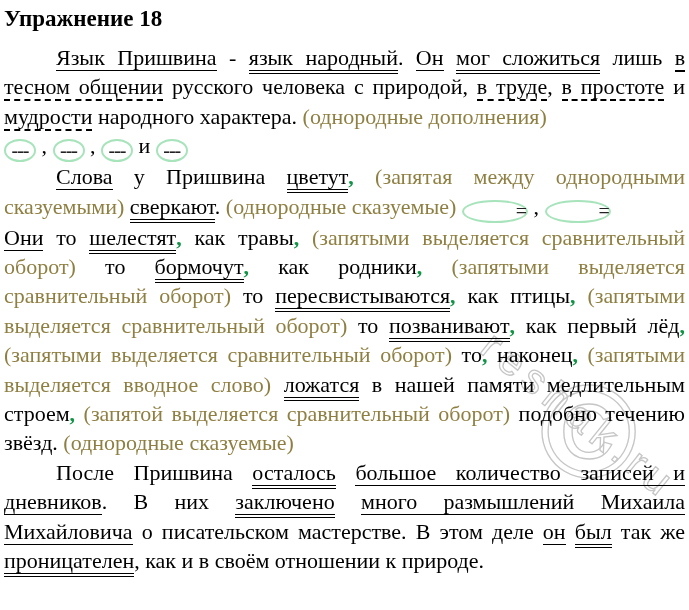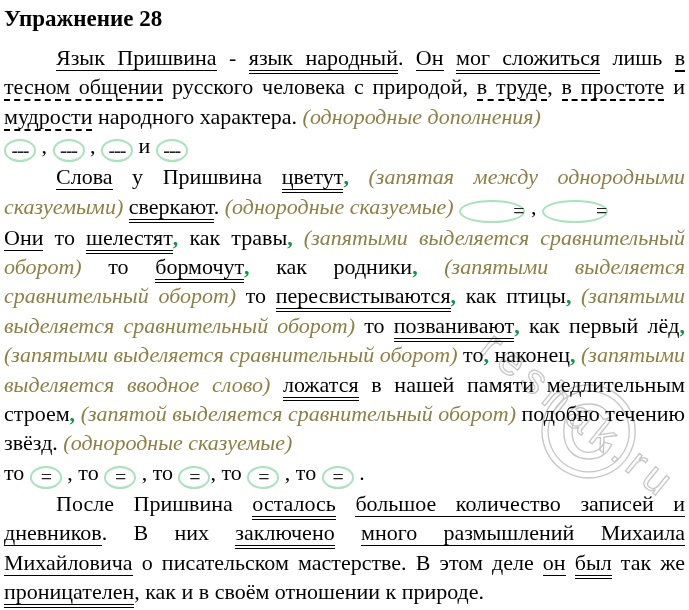--- a/index.html
+++ b/index.html
@@ -16,21 +16,21 @@
   .title { font-weight: bold; font-size: 23px; }
   .copyright { font-size: 20px; }
   .body { margin-top: 11px; font-size: 22px; line-height: 29.4px; }
   p.para { margin: 0; text-align: justify; }
   p.para.indent { text-indent: 52px; }
   p.scheme { margin: 0; text-align: left; }
   
   .u-solid  { border-bottom: 1.5px solid currentColor; margin-top: 8px; }
   .u-double { border-bottom: 4px double currentColor; }
   .u-dashed { border-bottom: 2px dashed currentColor; }
-  .ann   { color: var(--ann, #8e7f42); font-style: italic; }
+  .ann   { color: var(--ann, #8e7f42); }
   .comma { color: var(--comma, #129447); font-weight: bold; }
   .oval {
     display: inline-block;
     border: 2px solid var(--oval, #a7e3bb);
     border-radius: 50%;
     min-width: 32px; height: 23px;
     box-sizing: border-box;
     line-height: 19px;
     text-align: center;
     font-size: 20px;
@@ -47,23 +47,22 @@
   .wm-copy { top: 356px; left: 540px; font-size: 132px; }
 </style>
 </head>
 <body style="--text: #000000; --ann: #8e7f42; --comma: #129447; --oval: #a7e3bb; --wm: #c6c6c6;">
 
 <span class="wm wm-text">reshak.ru</span>
 <span class="wm wm-copy">©</span>
 
 <div class="page">
   <div class="header">
-    <span class="title">Упражнение 28</span>
+    <span class="title">Упражнение 18</span>
   </div>
   <div class="body" id="content">
       <p class="para indent"><span class="u-solid">Язык Пришвина</span><span class="t"> - </span><span class="u-double">язык народный</span><span class="t">. </span><span class="u-solid">Он</span><span class="t"> </span><span class="u-double">мог сложиться</span><span class="t"> лишь </span><span class="u-dashed">в тесном общении</span><span class="t"> русского человека с природой, </span><span class="u-dashed">в труде</span><span class="t">, </span><span class="u-dashed">в простоте</span><span class="t"> и </span><span class="u-dashed">мудрости</span><span class="t"> народного характера. </span><span class="ann">(однородные дополнения)</span></p>
       <p class="scheme"><span class="oval">---</span><span class="t"> , </span><span class="oval">---</span><span class="t"> , </span><span class="oval">---</span><span class="t"> и </span><span class="oval">---</span></p>
       <p class="para indent"><span class="u-solid">Слова</span><span class="t"> у Пришвина </span><span class="u-double">цветут</span><span class="comma">,</span><span class="t"> </span><span class="ann">(запятая между однородными сказуемыми)</span><span class="t"> </span><span class="u-double">сверкают</span><span class="t">. </span><span class="ann">(однородные сказуемые)</span><span class="t"> </span><span class="oval">=</span><span class="t"> , </span><span class="oval">=</span></p>
       <p class="para"><span class="u-solid">Они</span><span class="t"> то </span><span class="u-double">шелестят</span><span class="comma">,</span><span class="t"> как травы</span><span class="comma">,</span><span class="t"> </span><span class="ann">(запятыми выделяется сравнительный оборот)</span><span class="t"> то </span><span class="u-double">бормочут</span><span class="comma">,</span><span class="t"> как родники</span><span class="comma">,</span><span class="t"> </span><span class="ann">(запятыми выделяется сравнительный оборот)</span><span class="t"> то </span><span class="u-double">пересвистываются</span><span class="comma">,</span><span class="t"> как птицы</span><span class="comma">,</span><span class="t"> </span><span class="ann">(запятыми выделяется сравнительный оборот)</span><span class="t"> то </span><span class="u-double">позванивают</span><span class="comma">,</span><span class="t"> как первый лёд</span><span class="comma">,</span><span class="t"> </span><span class="ann">(запятыми выделяется сравнительный оборот)</span><span class="t"> то</span><span class="comma">,</span><span class="t"> наконец</span><span class="comma">,</span><span class="t"> </span><span class="ann">(запятыми выделяется вводное слово)</span><span class="t"> </span><span class="u-double">ложатся</span><span class="t"> в нашей памяти медлительным строем</span><span class="comma">,</span><span class="t"> </span><span class="ann">(запятой выделяется сравнительный оборот)</span><span class="t"> подобно течению звёзд. </span><span class="ann">(однородные сказуемые)</span></p>
-      <p class="scheme"><span class="t">то </span><span class="oval">=</span><span class="t"> , то </span><span class="oval">=</span><span class="t"> , то </span><span class="oval">=</span><span class="t">, то </span><span class="oval">=</span><span class="t"> , то </span><span class="oval">=</span><span class="t"> .</span></p>
       <p class="para indent"><span class="t">После Пришвина </span><span class="u-double">осталось</span><span class="t"> </span><span class="u-solid">большое количество записей и дневников</span><span class="t">. В них </span><span class="u-double">заключено</span><span class="t"> </span><span class="u-solid">много размышлений Михаила Михайловича</span><span class="t"> о писательском мастерстве. В этом деле </span><span class="u-solid">он</span><span class="t"> </span><span class="u-double">был</span><span class="t"> так же </span><span class="u-double">проницателен</span><span class="t">, как и в своём отношении к природе.</span></p>
     </div>
 </div>
 
 </body></html>

